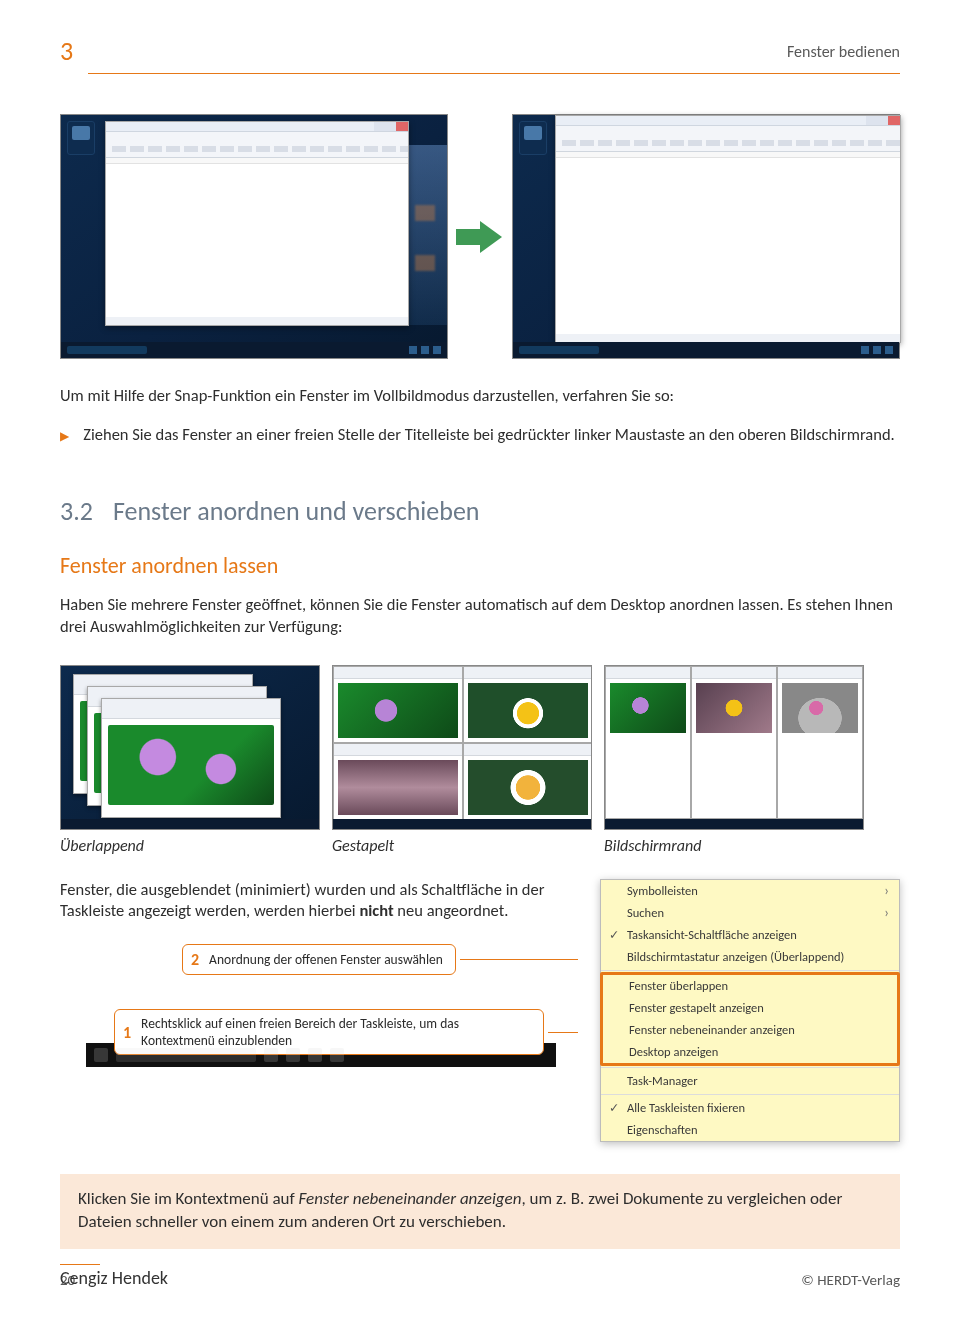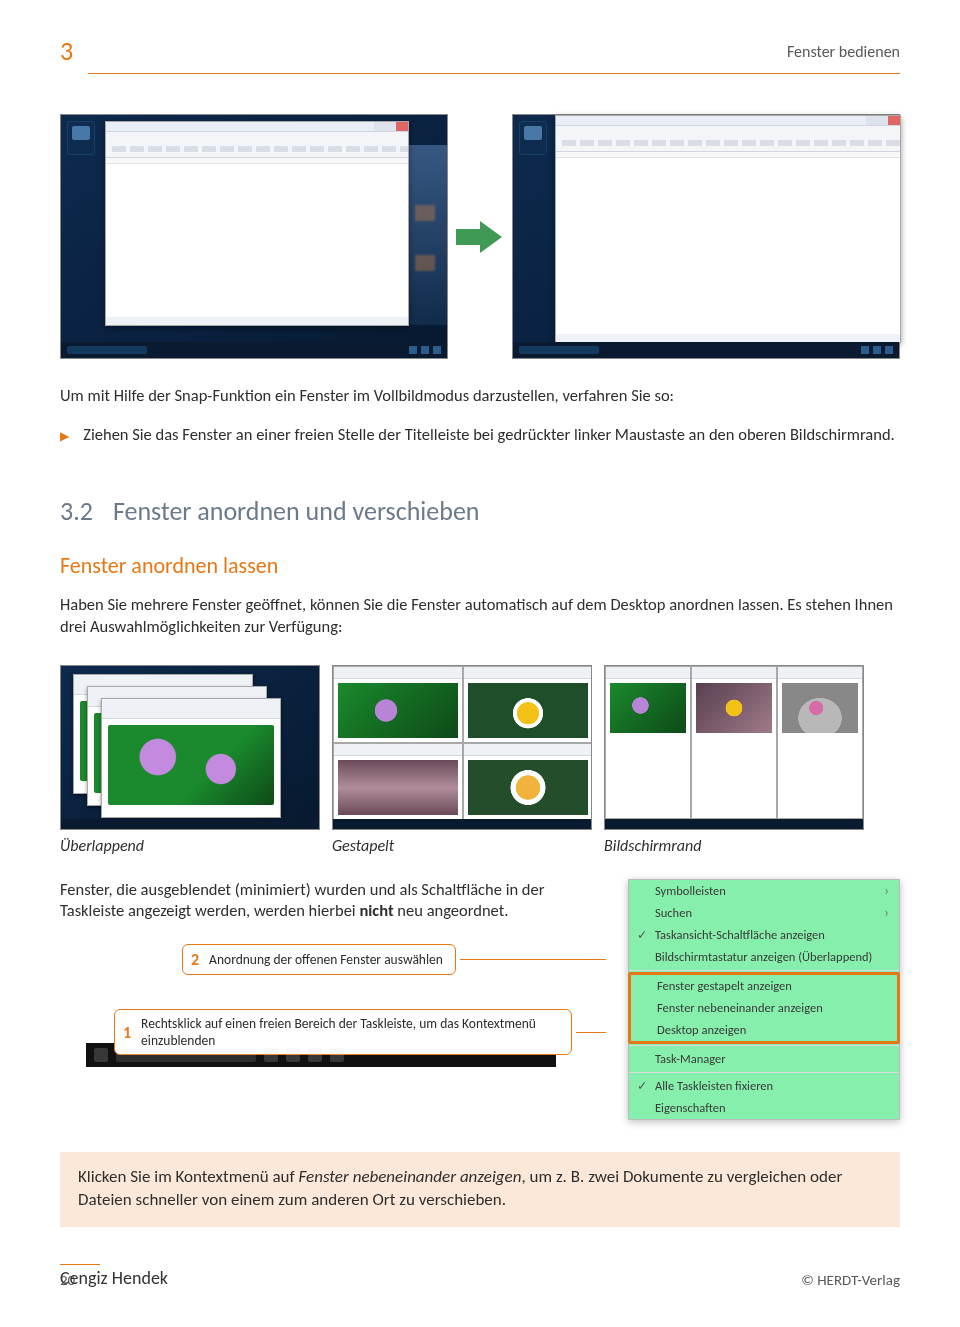--- a/index.html
+++ b/index.html
@@ -158,21 +158,21 @@
     background: radial-gradient(circle at 50% 50%, #f4c216 0 18%, transparent 19%),
                 linear-gradient(135deg,#584050,#a07a8a);}
   .sb .c3 .im{ margin:4px; height:50px;
     background: radial-gradient(circle at 45% 50%, #d86aa8 0 14%, transparent 15%),
                 radial-gradient(ellipse at 50% 70%, #b8b8b8 0 40%, #888 41% 100%);}
 
   
   .para-menu{ display:flex; gap:18px; margin-top:24px;}
   .para-col{ flex:1;}
   .menu{
-    width:272px; background:#86efac; border:1px solid #bcbcbc; font-size:12.5px;
+    width:300px; background:#fef9c3; border:1px solid #bcbcbc; font-size:12.5px;
     color:#3a3a3a; position:relative;
     box-shadow: 0 2px 8px rgba(0,0,0,.25);
   }
   .menu .item{ display:flex; align-items:center; height:22px; padding:0 10px 0 26px; position:relative;}
   .menu .item.arr::after{ content:"›"; margin-left:auto; color:#777; font-size:14px;}
   .menu .check::before{ content:"✓"; position:absolute; left:8px; color:#555;}
   .menu .sep{ height:1px; background:#dcdcdc; margin:2px 0;}
   .menu .highlight-group{ border:3px solid #e67817; margin:-1px; border-radius:2px;}
 
   
@@ -372,20 +372,21 @@
     </div>
   </div>
 
   <div class="menu">
     <div class="item arr">Symbolleisten</div>
     <div class="item arr">Suchen</div>
     <div class="item check">Taskansicht-Schaltfläche anzeigen</div>
     <div class="item">Bildschirmtastatur anzeigen (Überlappend)</div>
     <div class="sep"></div>
     <div class="highlight-group">
+      <div class="item">Fenster überlappen</div>
       <div class="item">Fenster gestapelt anzeigen</div>
       <div class="item">Fenster nebeneinander anzeigen</div>
       <div class="item">Desktop anzeigen</div>
     </div>
     <div class="sep"></div>
     <div class="item">Task-Manager</div>
     <div class="sep"></div>
     <div class="item check">Alle Taskleisten fixieren</div>
     <div class="item">Eigenschaften</div>
   </div>

